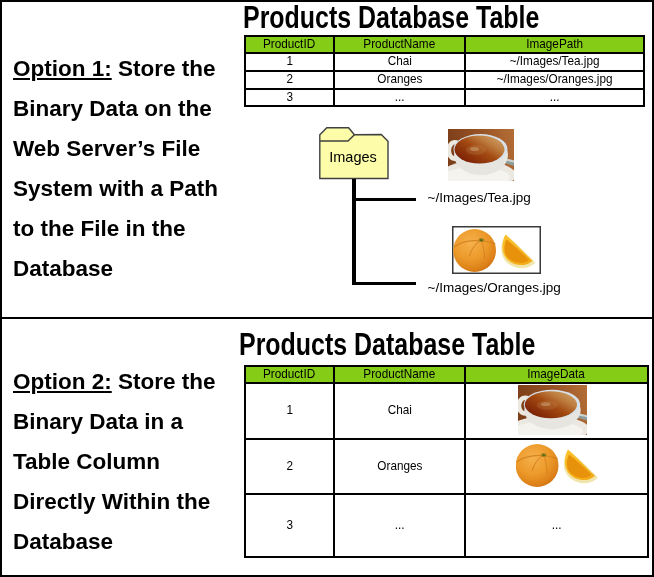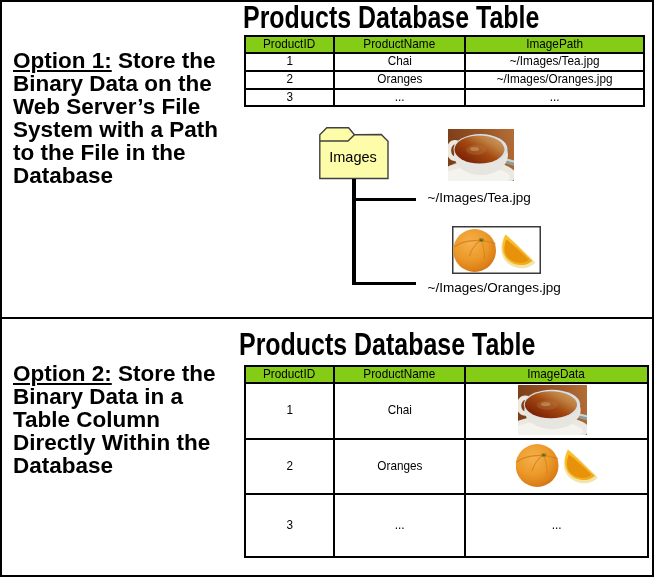--- a/index.html
+++ b/index.html
@@ -1,21 +1,21 @@
 <!DOCTYPE html>
 <html><head>
 <meta charset="utf-8">
 <style>
   html,body{margin:0;padding:0;}
   body{width:654px;height:577px;position:relative;background:#fff;
        font-family:"Liberation Sans",sans-serif;overflow:hidden;}
   .frame{position:absolute;left:0;top:0;width:650px;height:573px;border:2px solid #000;}
   .divider{position:absolute;left:0;top:316.5px;width:654px;height:2.5px;background:#000;}
   .title{position:absolute;font-weight:bold;font-size:31px;line-height:34px;color:#000;white-space:nowrap;transform:scaleX(0.805);transform-origin:0 0;}
-  .opt{position:absolute;left:13px;font-weight:bold;font-size:22.5px;line-height:23px;color:#000;}
+  .opt{position:absolute;left:13px;font-weight:bold;font-size:22.5px;line-height:40px;color:#000;}
   .opt u{text-decoration:underline;}
   table.db{position:absolute;border-collapse:collapse;table-layout:fixed;}
   table.db td{border:2px solid #000;text-align:center;vertical-align:middle;
               font-size:13.5px;color:#000;padding:0;overflow:hidden;}
   table.db tr.hdr td{background:#84cc16;}
   .line{position:absolute;background:#000;}
   .c{display:inline-block;transform:scaleX(0.87);position:relative;top:-1.5px;}
   .plabel{position:absolute;font-size:13.5px;color:#000;white-space:nowrap;}
 </style>
 </head>

